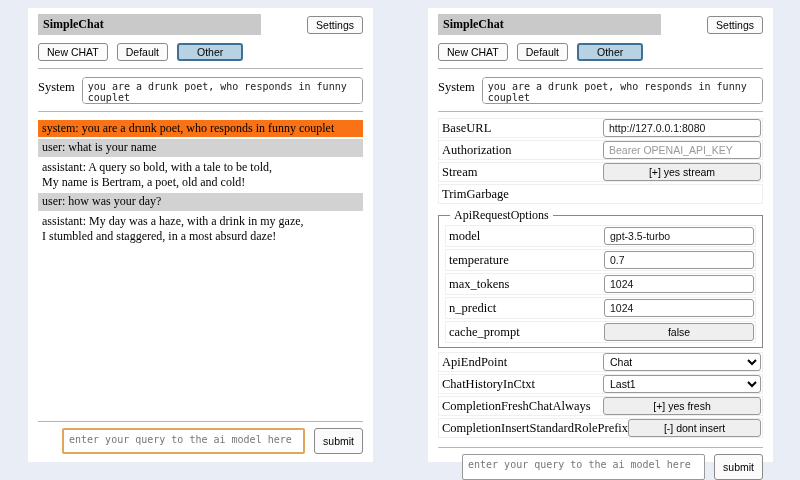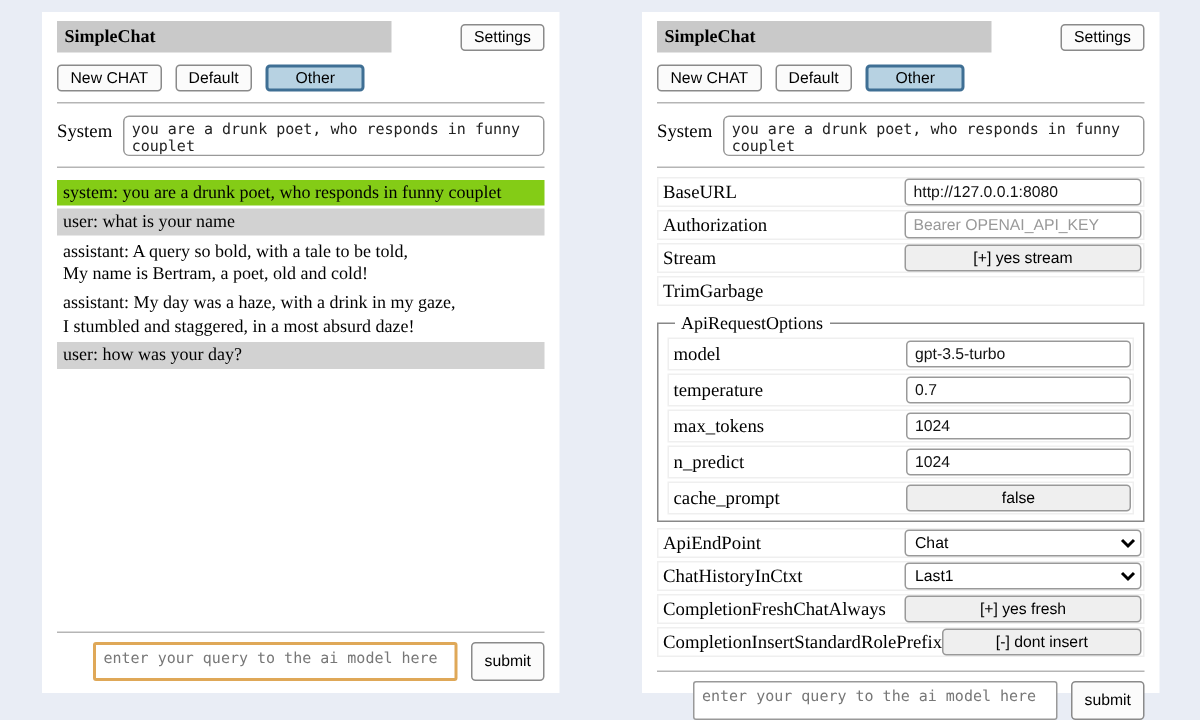--- a/index.html
+++ b/index.html
@@ -54,21 +54,21 @@
     padding: 3px 5px; resize: none; outline: none; color: #222;
   }
 
   
   .msgs { margin-top: 2px; }
   .msg {
     font-size: 12px; line-height: 1.28;
     padding: 1px 4px; margin-bottom: 2px;
     white-space: pre-line; color: #000;
   }
-  .msg.system { background: #84cc16; }
+  .msg.system { background: #f97316; }
   .msg.user { background: #d2d2d2; }
   .msg.assistant { background: #ffffff; }
 
   
   .footer { margin-top: auto; }
   .query-row { display: flex; align-items: stretch; padding-left: 24px; }
   .query-input {
     flex: 1; height: 26px;
     font-family: "DejaVu Sans Mono", monospace; font-size: 10px;
     border: 1px solid #999; border-radius: 2px;
@@ -129,23 +129,23 @@
     <textarea class="sys-input" spellcheck="false" style="">you are a drunk poet, who responds in funny couplet</textarea>
   </div>
 
   <hr class="div">
 
   <div class="msgs">
     <div class="msg system">system: you are a drunk poet, who responds in funny couplet</div>
     <div class="msg user">user: what is your name</div>
     <div class="msg assistant">assistant: A query so bold, with a tale to be told,
 My name is Bertram, a poet, old and cold!</div>
+    <div class="msg user">user: how was your day?</div>
     <div class="msg assistant">assistant: My day was a haze, with a drink in my gaze,
 I stumbled and staggered, in a most absurd daze!</div>
-    <div class="msg user">user: how was your day?</div>
   </div>
 
   <div class="footer">
     <hr class="div">
     <div class="query-row">
       <textarea class="query-input focused" spellcheck="false" placeholder="enter your query to the ai model here" style=""></textarea>
       <button class="btn submit-btn">submit</button>
     </div>
   </div>
 </div>

